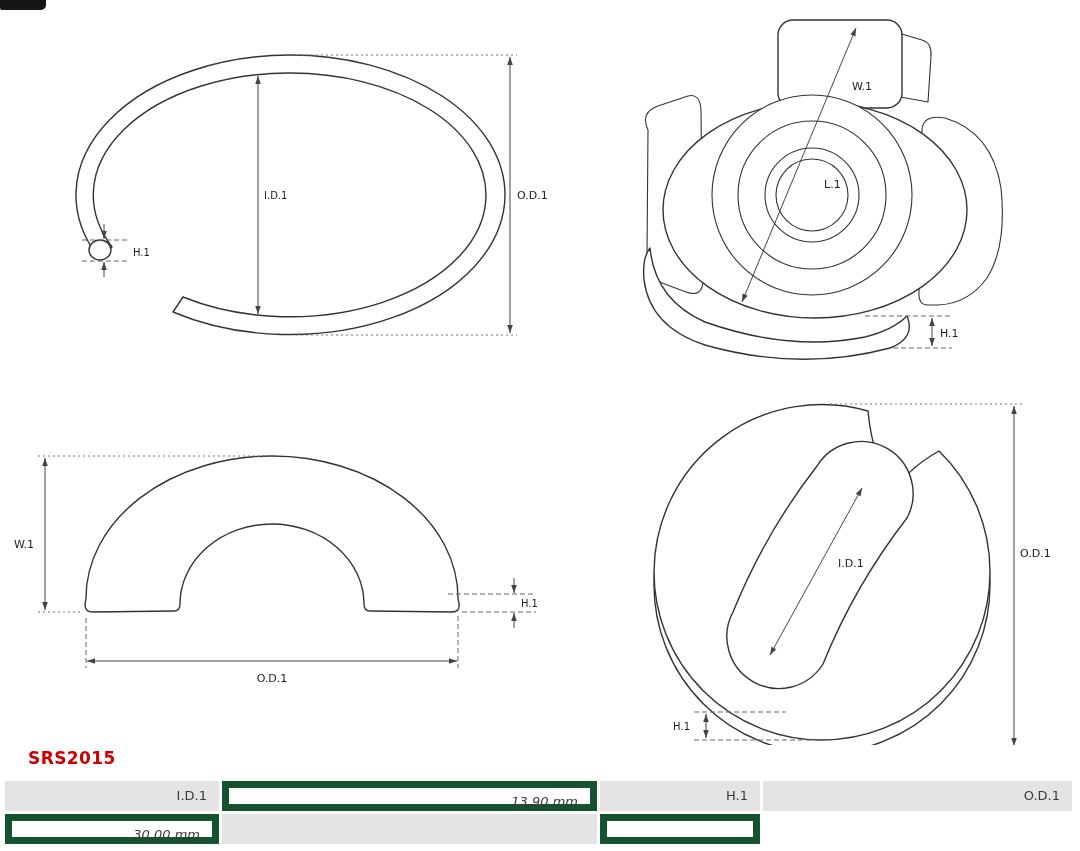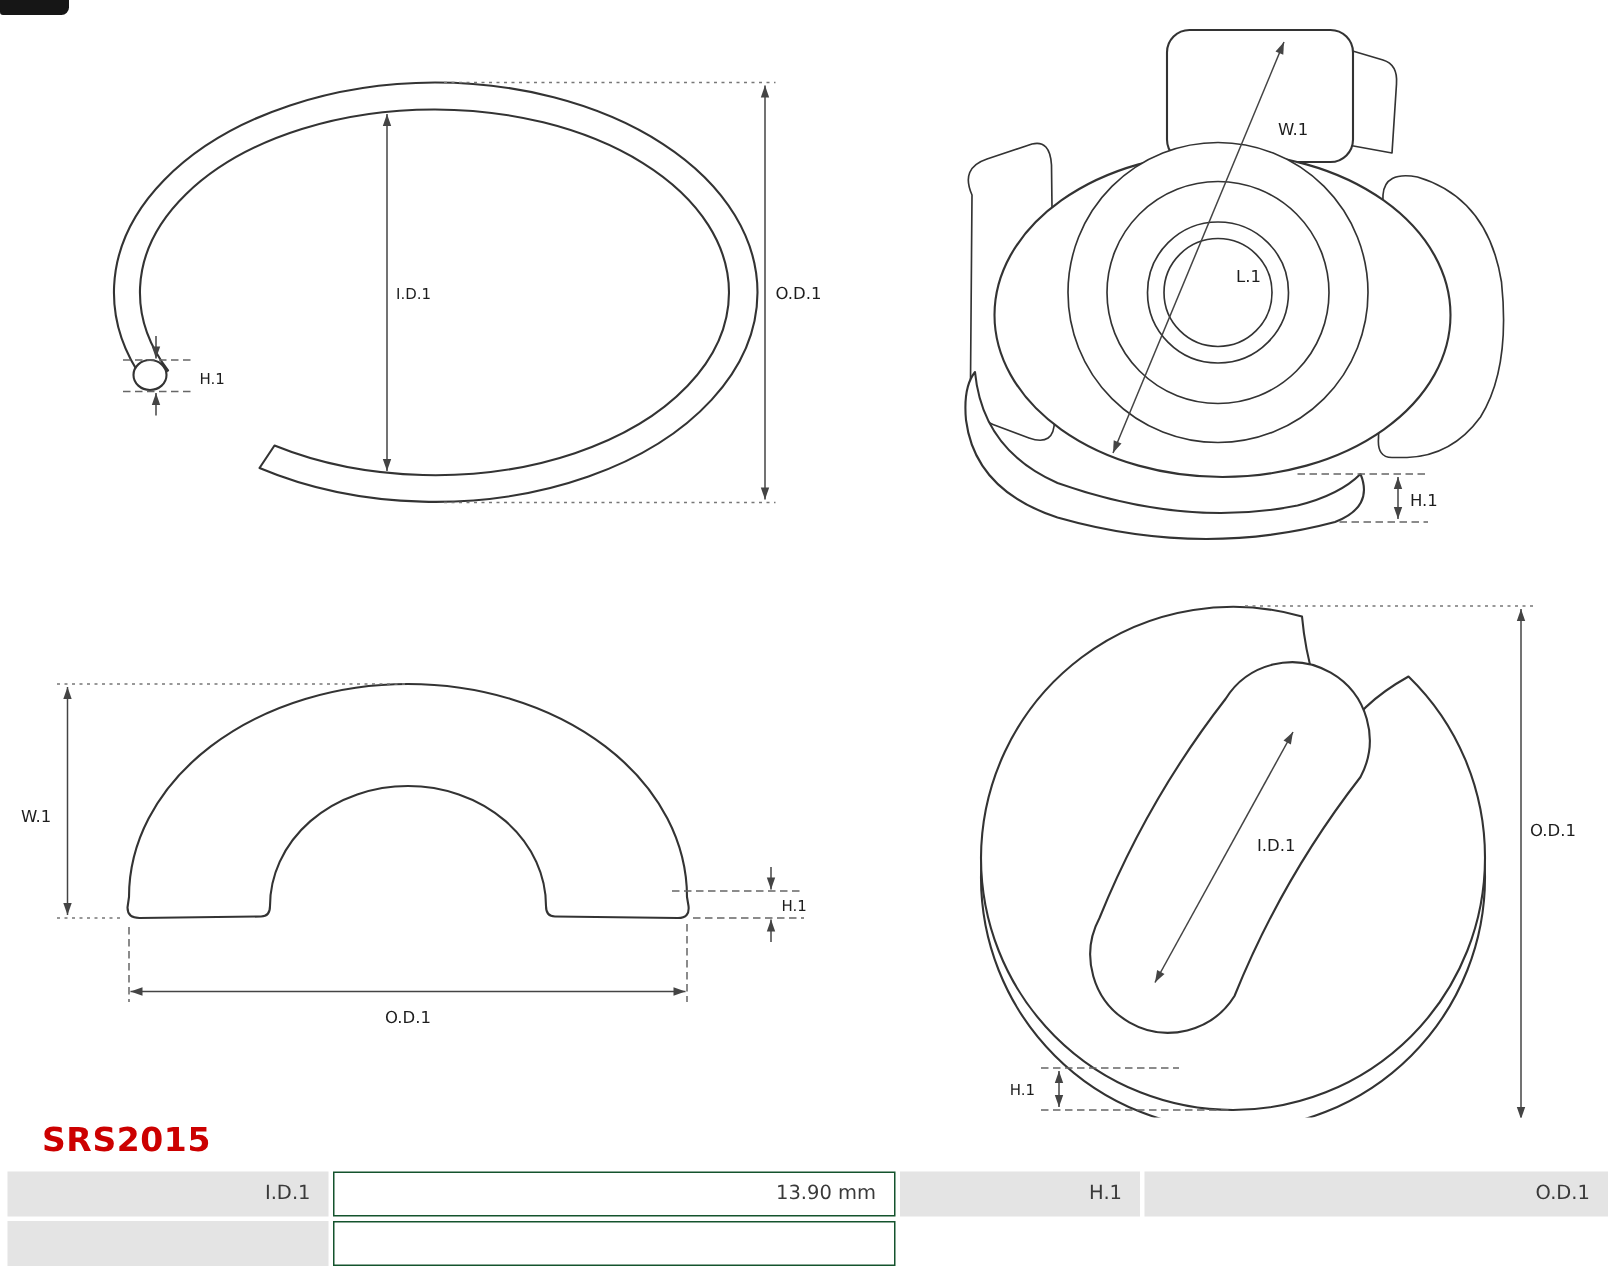--- a/index.html
+++ b/index.html
@@ -6,25 +6,25 @@
   .page{position:relative;width:1080px;height:851px;background:#fff;overflow:hidden;}
   .corner-artifact{position:absolute;left:0;top:0;width:46px;height:10px;background:#161616;border-radius:0 0 5px 2px;}
   svg.figure{position:absolute;left:0;top:0;}
   .outline{fill:#ffffff;stroke:var(--line-color,#333);stroke-width:1.4;stroke-linejoin:round;}
   .thin{stroke-width:1.1;}
   .dim{stroke:var(--dim-color,#444);stroke-width:1;fill:none;}
   .dot{stroke:#777;stroke-width:1;stroke-dasharray:2 3;fill:none;}
   .dash{stroke:#666;stroke-width:1;stroke-dasharray:5 3;fill:none;}
   text.dim-label{font-size:11px;fill:#1d1d1d;stroke:#fff;stroke-width:3px;paint-order:stroke;font-family:"DejaVu Sans","Liberation Sans",sans-serif;}
   text.sm{font-size:10px;}
-  .part-number{position:absolute;left:28px;top:748px;font-size:22px;font-weight:bold;color:var(--part-color,#cc0000);letter-spacing:.4px;}
+  .part-number{position:absolute;left:28px;top:748px;font-size:17px;font-weight:bold;color:var(--part-color,#cc0000);letter-spacing:.4px;}
   .spec-table{position:absolute;left:5px;top:781px;display:grid;grid-template-columns:214px 375px 160px 309px;gap:3px;}
   .cell{height:30px;line-height:30px;text-align:right;padding-right:12px;font-size:13px;color:#3a3a3a;box-sizing:border-box;}
   .lbl{background:var(--label-bg,#e4e4e4);}
-  .val{background:var(--value-bg,#fff);border:1px solid #14532d;line-height:28px;}
+  .val{background:var(--value-bg,#fff);border:7px solid #14532d;line-height:28px;font-style:italic;}
 </style>
 </head>
 <body>
 
 <div class="page">
 
   <div class="corner-artifact"></div>
 
   <svg class="figure" width="1080" height="745" viewBox="0 0 1080 745">
     <defs>
@@ -134,17 +134,18 @@
   </svg>
 
   <div class="part-number">SRS2015</div>
 
   <div class="spec-table">
     <div class="cell lbl">I.D.1</div>
     <div class="cell val">13.90 mm</div>
     <div class="cell lbl">H.1</div>
 
     <div class="cell lbl">O.D.1</div>
+    <div class="cell val">30.00 mm</div>
     <div class="cell lbl"></div>
     <div class="cell val"></div>
   </div>
 
 </div>
 
 </body></html>

